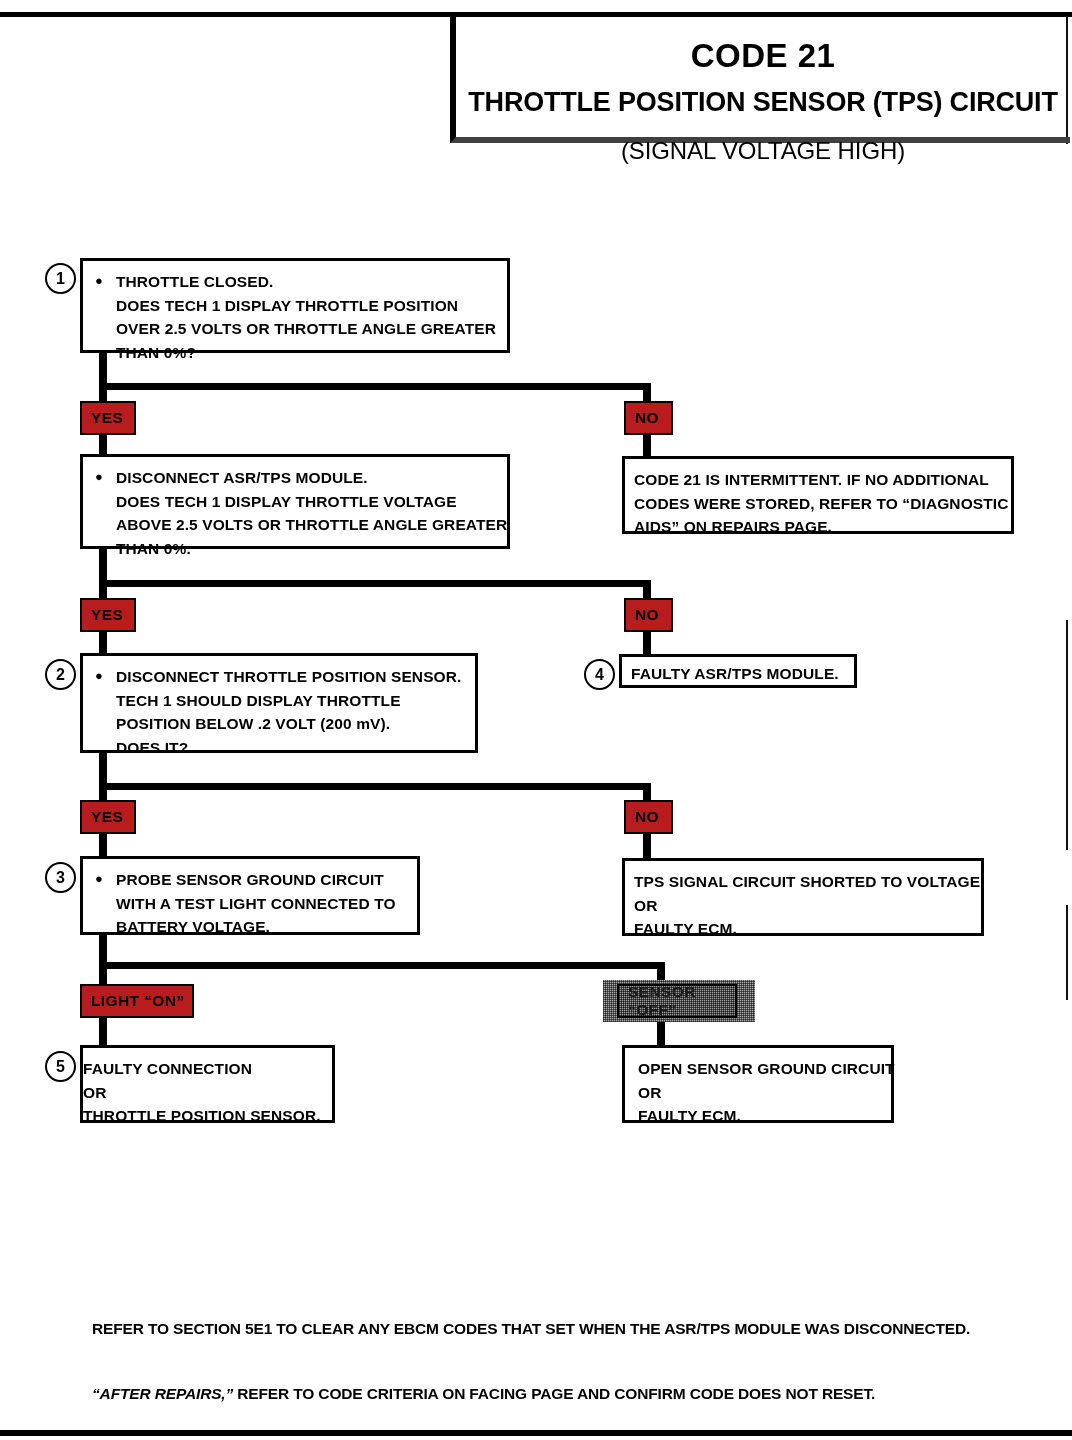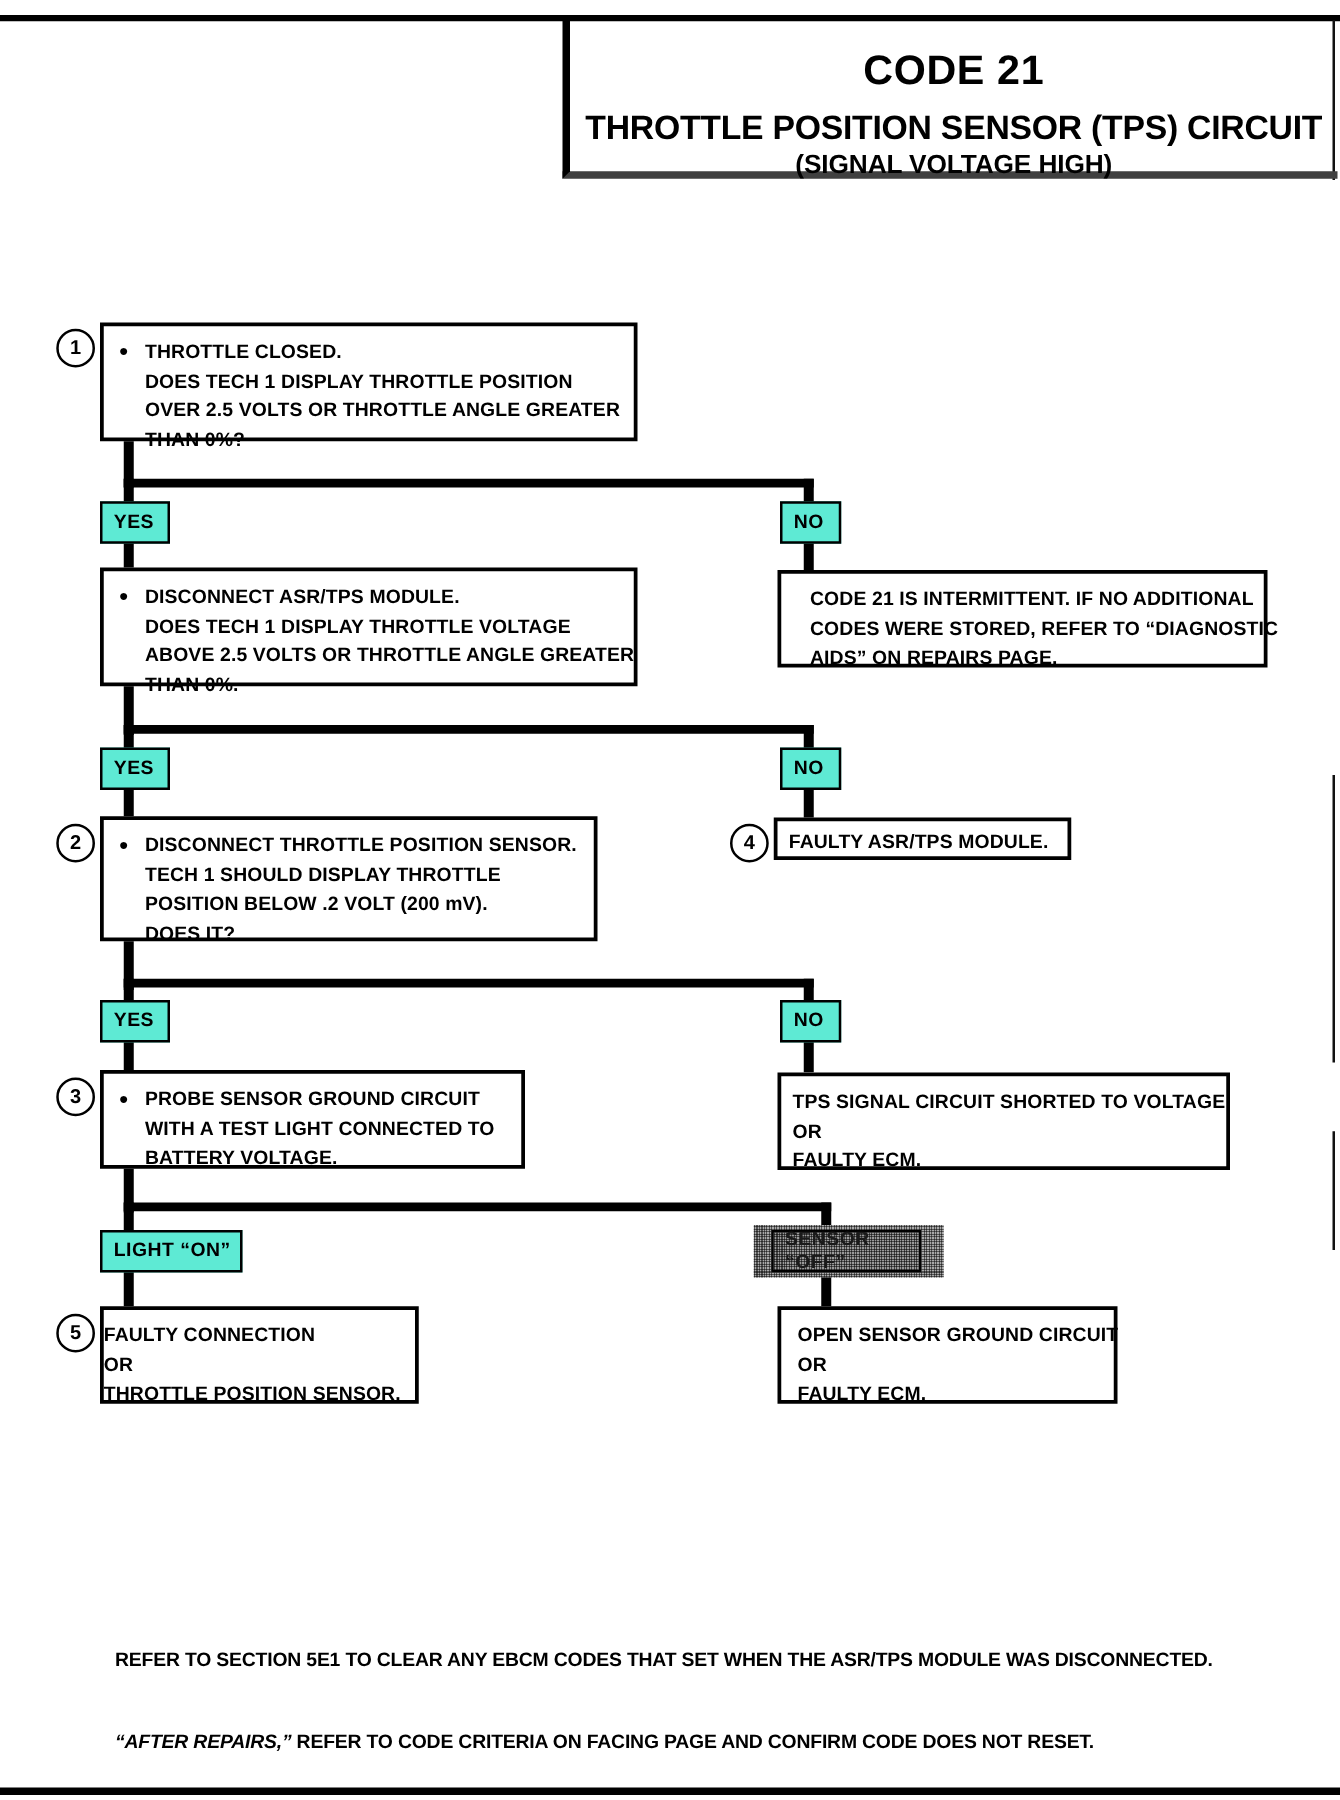--- a/index.html
+++ b/index.html
@@ -58,24 +58,24 @@
   }
   #header-title {
     font-size: 27px;
     font-weight: bold;
     letter-spacing: -0.2px;
     margin-top: 17px;
     line-height: 1;
     white-space: nowrap;
   }
   #header-sub {
-    font-size: 21px;
-    font-weight: bold;
+    font-size: 24px;
+    font-weight: normal;
     letter-spacing: -0.1px;
-    margin-top: 5px;
+    margin-top: 23px;
     line-height: 1;
   }
 
   
   .node {
     position: absolute;
     border: 3px solid #000;
     box-sizing: border-box;
     background: #fff;
     font-size: 15.5px;
@@ -111,21 +111,21 @@
     text-align: center;
     line-height: 27px;
     background: #fff;
   }
 
   
   .branch-label {
     position: absolute;
     border: 2.5px solid #000;
     box-sizing: border-box;
-    background: #5eead4;
+    background: #b91c1c;
     font-size: 15.5px;
     font-weight: bold;
     display: flex;
     align-items: center;
     padding-left: 9px;
     letter-spacing: 0.4px;
   }
   .branch-label.highlight {
     background-color: #9a9a9a;
     background-image:
@@ -226,21 +226,21 @@
       <span class="lines">
         <div>DISCONNECT ASR/TPS MODULE.</div>
         <div>DOES TECH 1 DISPLAY THROTTLE VOLTAGE</div>
         <div>ABOVE 2.5 VOLTS OR THROTTLE ANGLE GREATER</div>
         <div>THAN 0%.</div>
       </span>
     </div>
   </div>
 
   <div class="node" style="left:622px; top:456px; width:392px; height:78px;">
-    <div class="body" style="padding-left:23px;">
+    <div class="body" style="padding-left:9px;">
       <span class="lines">
         <div>CODE 21 IS INTERMITTENT.  IF NO ADDITIONAL</div>
         <div>CODES WERE STORED, REFER TO  “DIAGNOSTIC</div>
         <div>AIDS” ON REPAIRS PAGE.</div>
       </span>
     </div>
   </div>
 
   <div class="branch-label" style="left:80px; top:598px; width:56px; height:34px;">YES</div>
   <div class="branch-label" style="left:624px; top:598px; width:49px; height:34px;">NO</div>

